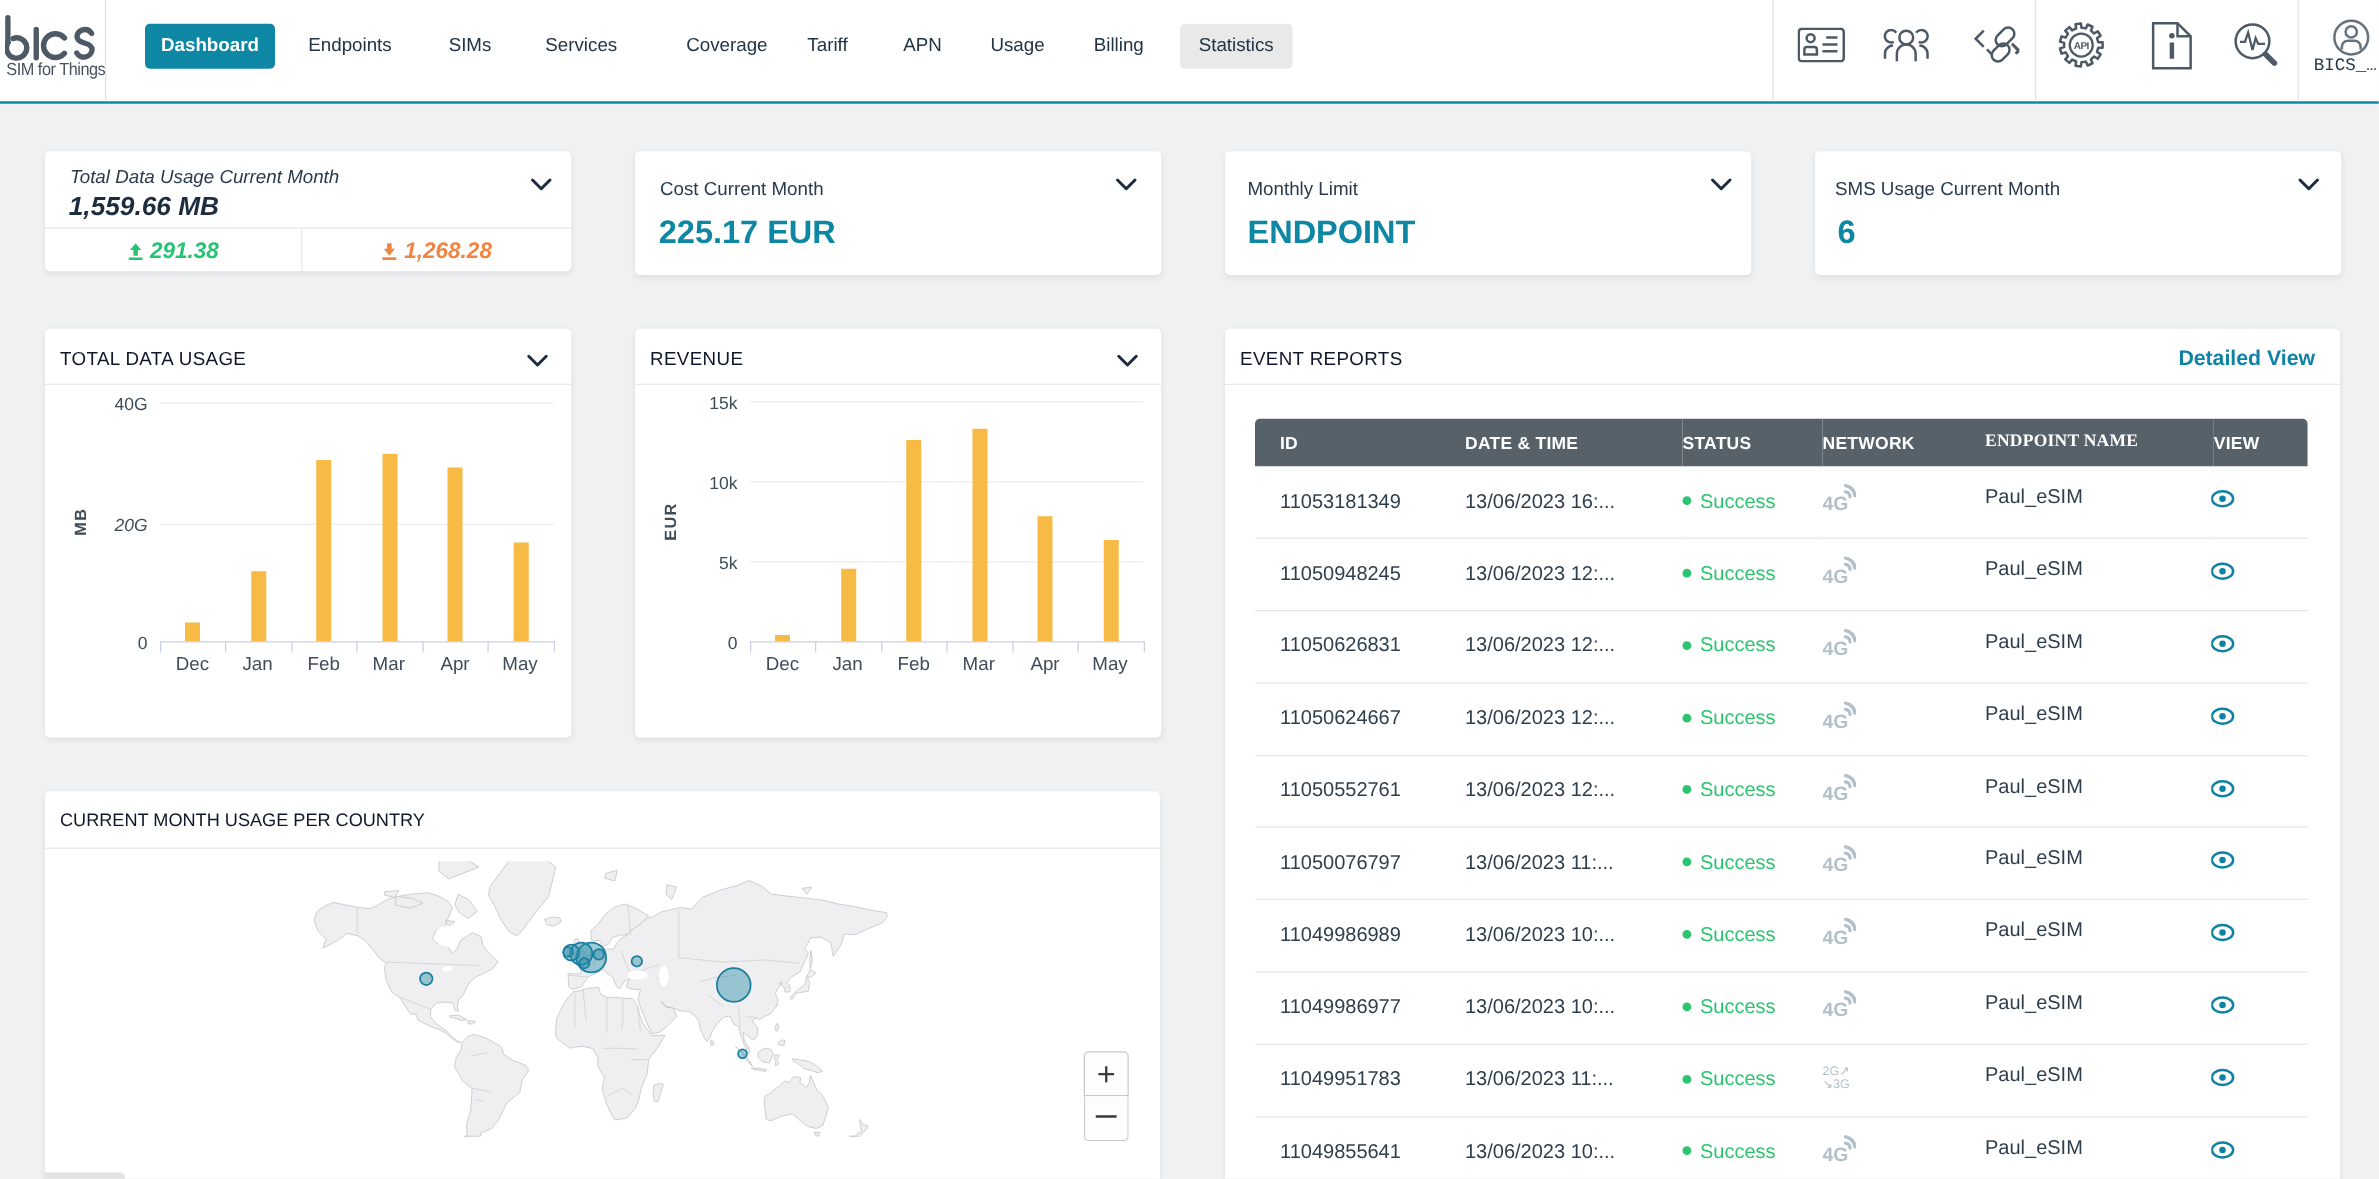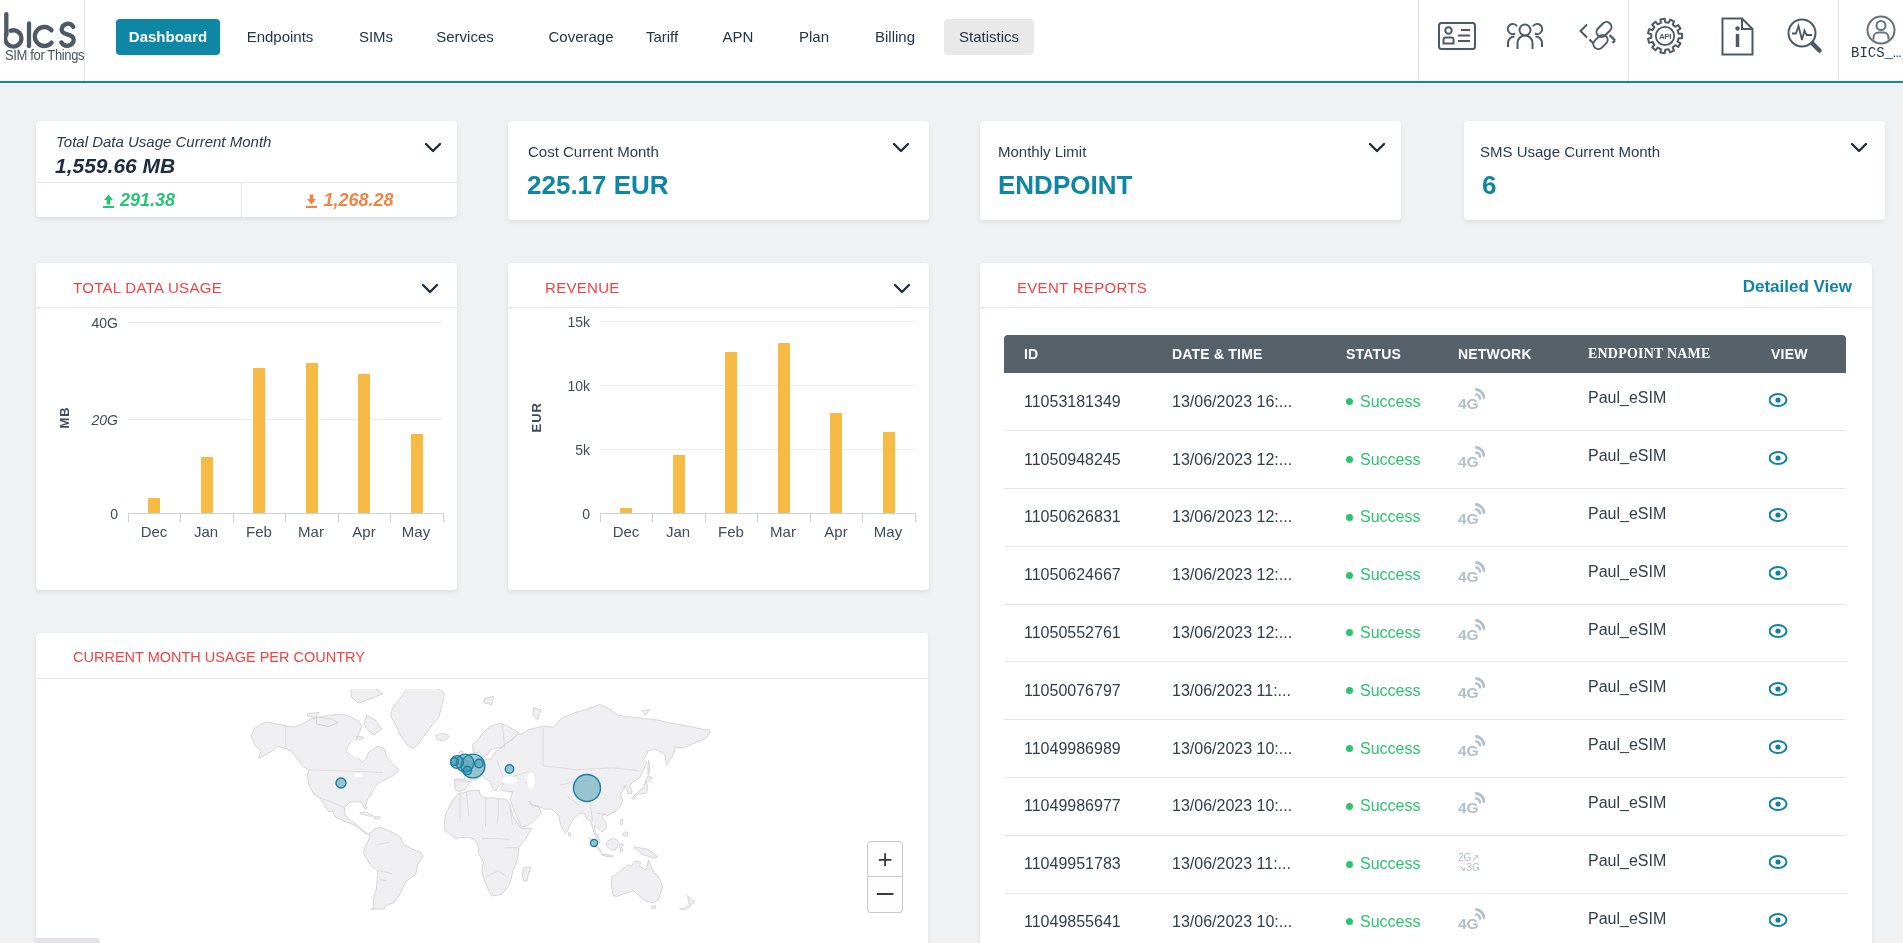--- a/index.html
+++ b/index.html
@@ -16,21 +16,21 @@
   text-align:center; line-height:36px; }
 #statbtn { position:absolute; left:944px; top:19px; width:90px; height:36px;
   background:#e9e9ea; border-radius:4px; color:#213547; font-size:15px;
   text-align:center; line-height:36px; }
 .hicon { position:absolute; top:0; }
 .card { position:absolute; background:#fff; border-radius:4px;
   box-shadow:0 2px 5px rgba(0,0,0,0.08); }
 .slabel { position:absolute; font-size:15px; color:#2b3b4e; }
 .sval { position:absolute; font-size:26px; font-weight:bold; color:#0d87a3; }
 .chev { position:absolute; }
-.ctitle { position:absolute; left:37px; top:16px; font-size:15px; letter-spacing:0.3px; color:#ef4444; }
+.ctitle { position:absolute; left:12px; top:16px; font-size:15px; letter-spacing:0.3px; color:#0f172a; }
 .cdivider { position:absolute; left:0; top:44px; width:100%; height:1px; background:#e8e8ea; }
 .bar { position:absolute; background:#f6ba45; width:12px; }
 .gridline { position:absolute; height:1px; background:#ececee; }
 .ylab { position:absolute; font-size:14px; color:#3f4c59; text-align:right; width:40px; }
 .xlab { position:absolute; font-size:15px; color:#3f4c59; width:52px; text-align:center; }
 .axis { position:absolute; background:#c9d0e8; }
 .rot { position:absolute; font-size:13px; font-weight:bold; color:#3f4c59; letter-spacing:1px;
   transform:rotate(-90deg); transform-origin:center; }
 table.ev { position:absolute; left:24px; top:72px; width:842px; border-collapse:collapse; table-layout:fixed; }
 table.ev th { background:#57616a; color:#fff; font-size:14px; text-align:left; font-weight:bold;
@@ -54,24 +54,24 @@
         <path d="M69.3 14.8 A 6.3 6.3 0 0 0 57.6 17.2 C 57.6 20.6 60.6 21.6 63.4 22.4 C 66.3 23.2 69.7 24.4 69.7 27.7 A 6.6 6.6 0 0 1 57.4 30.4"></path>
       </g>
     </svg>
     <div style="position:absolute; left:1px; top:37px; width:90px; font-size:14px; color:#46535f; letter-spacing:-0.4px; transform:scaleX(0.93); transform-origin:left;">SIM for Things</div>
   </div>
   <div class="vdiv" style="left:84px;"></div>
   <div id="dashbtn">Dashboard</div>
   <div class="navitem" style="left:240px; width:80px;">Endpoints</div>
   <div class="navitem" style="left:346px; width:60px;">SIMs</div>
   <div class="navitem" style="left:425px; width:80px;">Services</div>
-  <div class="navitem" style="left:536px; width:90px;">Coverage</div>
+  <div class="navitem" style="left:524px; width:90px;text-align:right;">Coverage</div>
   <div class="navitem" style="left:632px; width:60px;">Tariff</div>
   <div class="navitem" style="left:713px; width:50px;">APN</div>
-  <div class="navitem" style="left:789px; width:50px;">Plan</div>
+  <div class="navitem" style="left:789px; width:50px;">Usage</div>
   <div class="navitem" style="left:865px; width:60px;">Billing</div>
   <div id="statbtn">Statistics</div>
   <div class="vdiv" style="left:1418px;"></div>
   <div class="vdiv" style="left:1628px;"></div>
   <div class="vdiv" style="left:1838px;"></div>
   <svg class="hicon" style="left:1438px; top:22px;" width="38" height="28" viewBox="0 0 38 28">
     <g fill="none" stroke="#4d5a66" stroke-width="2">
       <rect x="1" y="1" width="36" height="26" rx="2.5"></rect>
       <circle cx="10.5" cy="8.5" r="3.2"></circle>
       <path d="M5.5 21.5 L5.5 17.5 A2 2 0 0 1 7.5 15.5 L13.5 15.5 A2 2 0 0 1 15.5 17.5 L15.5 21.5 Z"></path>
@@ -150,21 +150,21 @@
       <path d="M2 2 L9 9 L16 2" fill="none" stroke="#1d2c3e" stroke-width="2.4" stroke-linecap="round" stroke-linejoin="round"></path>
     </svg>
 </div>
 <div class="card" style="left:980px; top:121px; width:421px; height:99px;">
   <div class="slabel" style="left:18px; top:22px;">Monthly Limit</div>
   <div class="sval" style="left:18px; top:49px;">ENDPOINT</div>
   <svg class="chev" style="left:388px; top:21px;" width="18" height="11" viewBox="0 0 18 11">
       <path d="M2 2 L9 9 L16 2" fill="none" stroke="#1d2c3e" stroke-width="2.4" stroke-linecap="round" stroke-linejoin="round"></path>
     </svg>
 </div>
-<div class="card" style="left:1452px; top:121px; width:421px; height:99px;margin-left:12px;">
+<div class="card" style="left:1452px; top:121px; width:421px; height:99px;">
   <div class="slabel" style="left:16px; top:22px;">SMS Usage Current Month</div>
   <div class="sval" style="left:18px; top:49px;">6</div>
   <svg class="chev" style="left:386px; top:21px;" width="18" height="11" viewBox="0 0 18 11">
       <path d="M2 2 L9 9 L16 2" fill="none" stroke="#1d2c3e" stroke-width="2.4" stroke-linecap="round" stroke-linejoin="round"></path>
     </svg>
 </div>
 
 <div class="card" style="left:36px; top:263px; width:421px; height:327px;">
   <div class="ctitle">TOTAL DATA USAGE</div>
   <svg class="chev" style="position:absolute; right:18px; top:20px;" width="18" height="11" viewBox="0 0 18 11">

